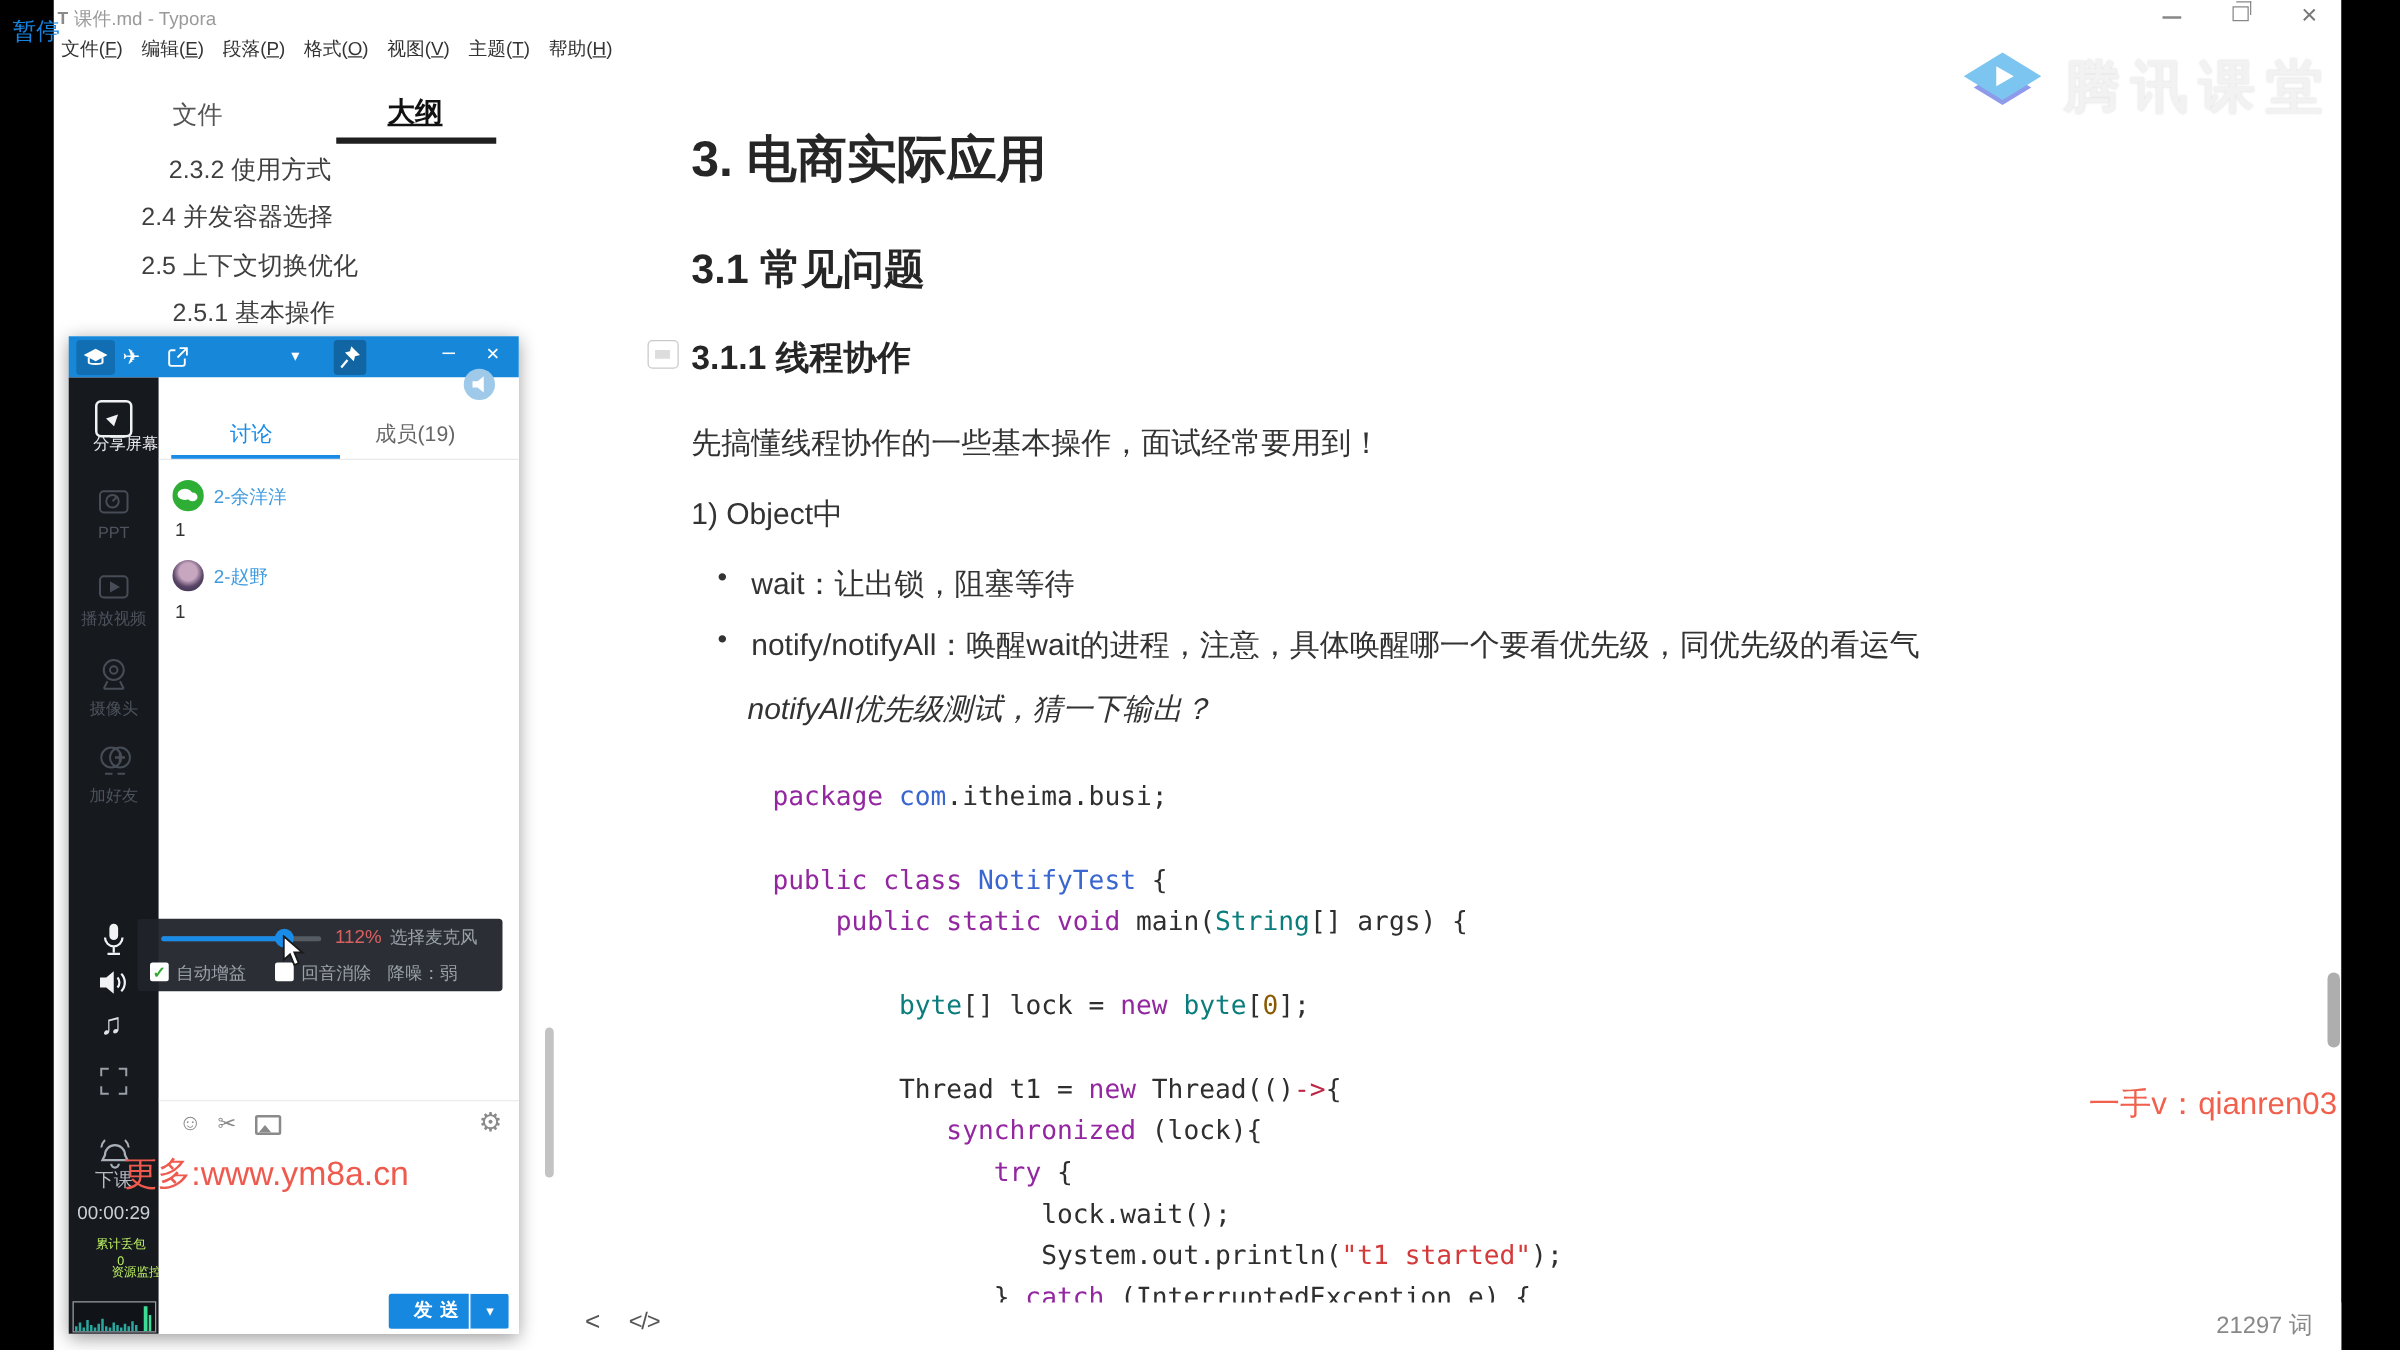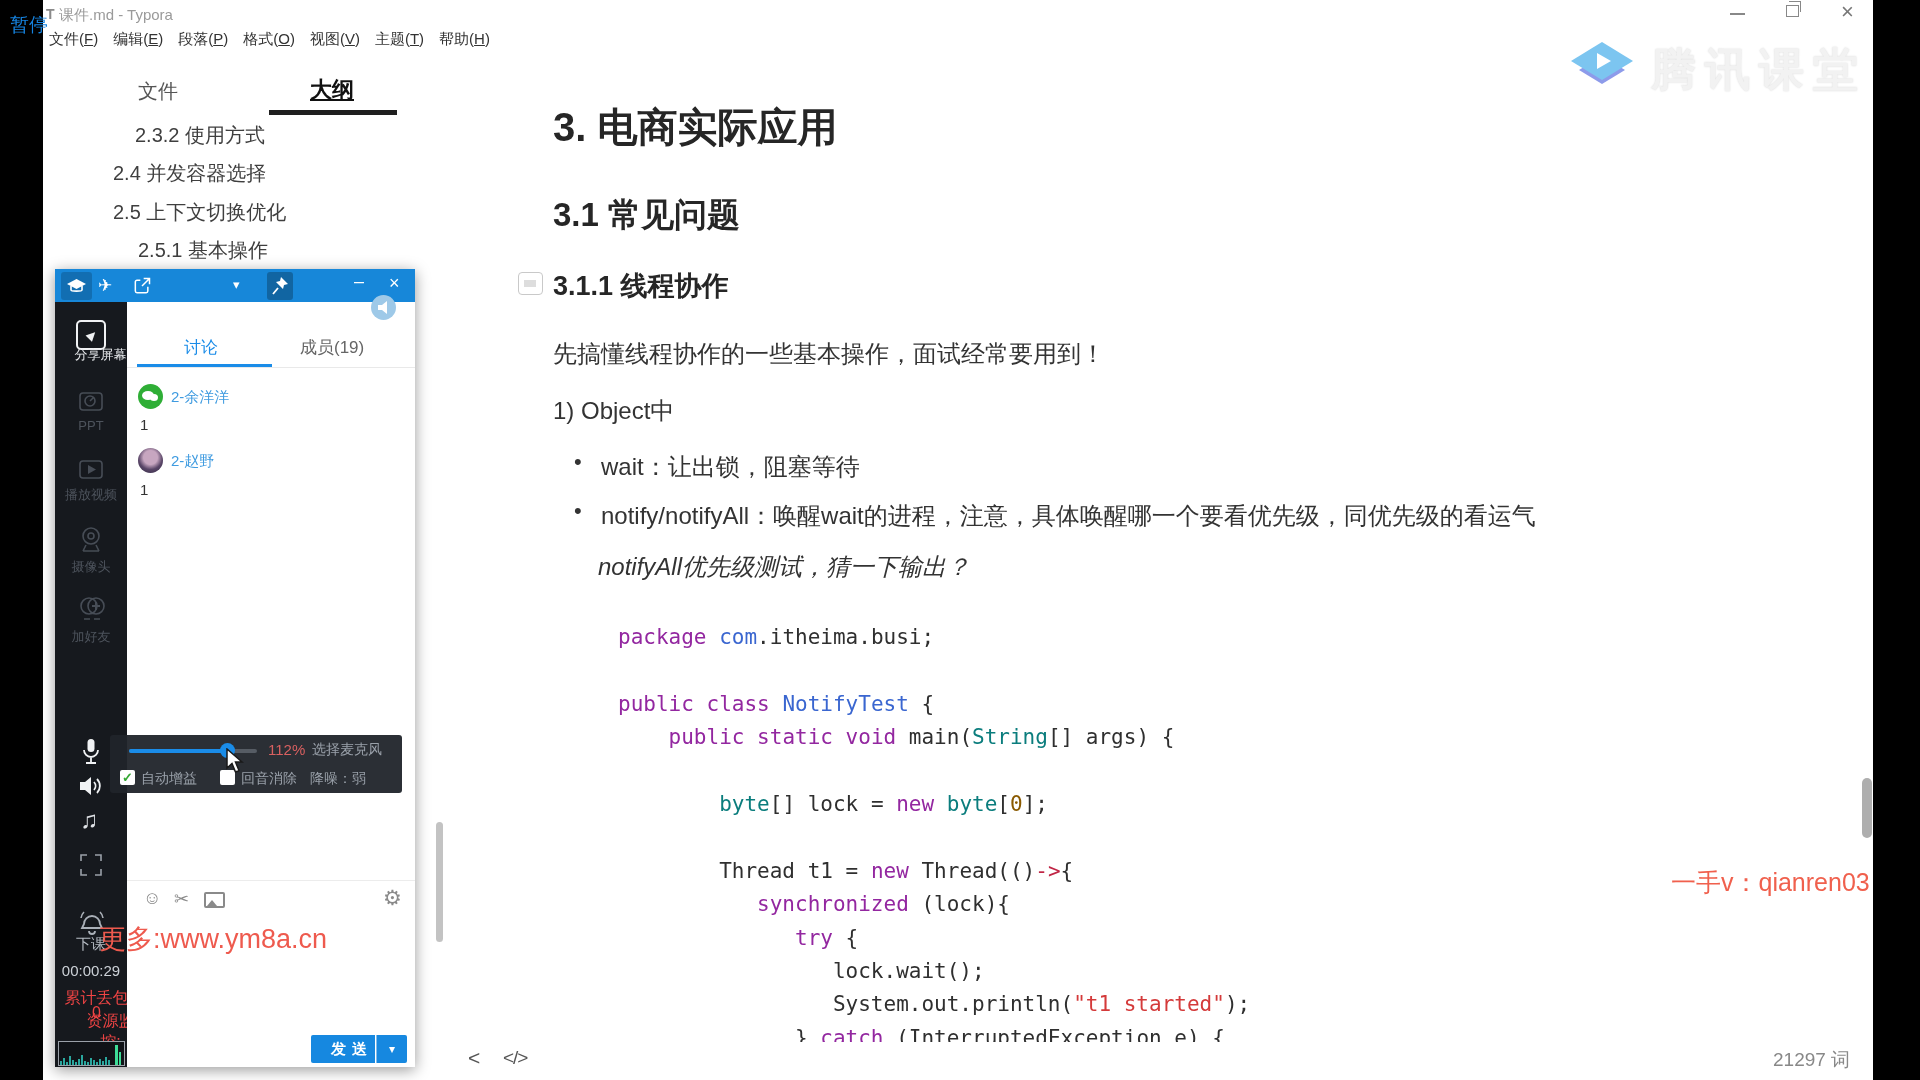--- a/index.html
+++ b/index.html
@@ -83,21 +83,21 @@
 
   #rail { left:0; top:33px; width:72px; height:765px; background:#16191e; }
   .rail-label { width:72px; text-align:center; font-size:13px; color:#e8eaed; white-space:nowrap; }
   .rail-label.dim { color:#4d535c; }
   .railsvg { stroke:#f0f2f4; fill:none; stroke-width:1.6; }
   .railsvg.dim { stroke:#474d56; }
   #share-arrow { left:21px; top:18px; width:30px; height:30px; border:2px solid #f0f2f4; border-radius:5px;
     color:#f0f2f4; font-size:15px; text-align:center; line-height:26px; }
   #share-arrow span { display:inline-block; transform:rotate(-45deg); }
   #timer { left:0; top:660px; width:72px; text-align:center; font-size:15px; color:#ccd1d7; }
-  .stat { left:0; width:83px; text-align:center; font-size:16px; color:#ef4444; }
+  .stat { left:0; width:83px; text-align:center; font-size:10px; color:#bef264; }
   #graph-box { left:3px; top:739px; width:67px; height:25px; border:1px solid #9aa0a8; background:#101317; }
 
   #chat { left:72px; top:33px; width:288px; height:765px; background:#fff; }
   #tab-discuss { left:57px; top:34px; font-size:17px; color:#1a8ce8; }
   #tab-members { left:173px; top:34px; font-size:17px; color:#666; }
   #chat-tab-underline { left:10px; top:62px; width:135px; height:4px; background:#1a8ce8; }
   #chat-tab-divider { left:0; top:65px; width:288px; height:1px; background:#e9e9e9; }
   .msg-name { font-size:15px; color:#3f9be0; }
   .msg-text { font-size:15px; color:#333; }
   #msg1-icon { left:11px; top:82px; width:25px; height:25px; background:#2fae36; border-radius:50%; }

